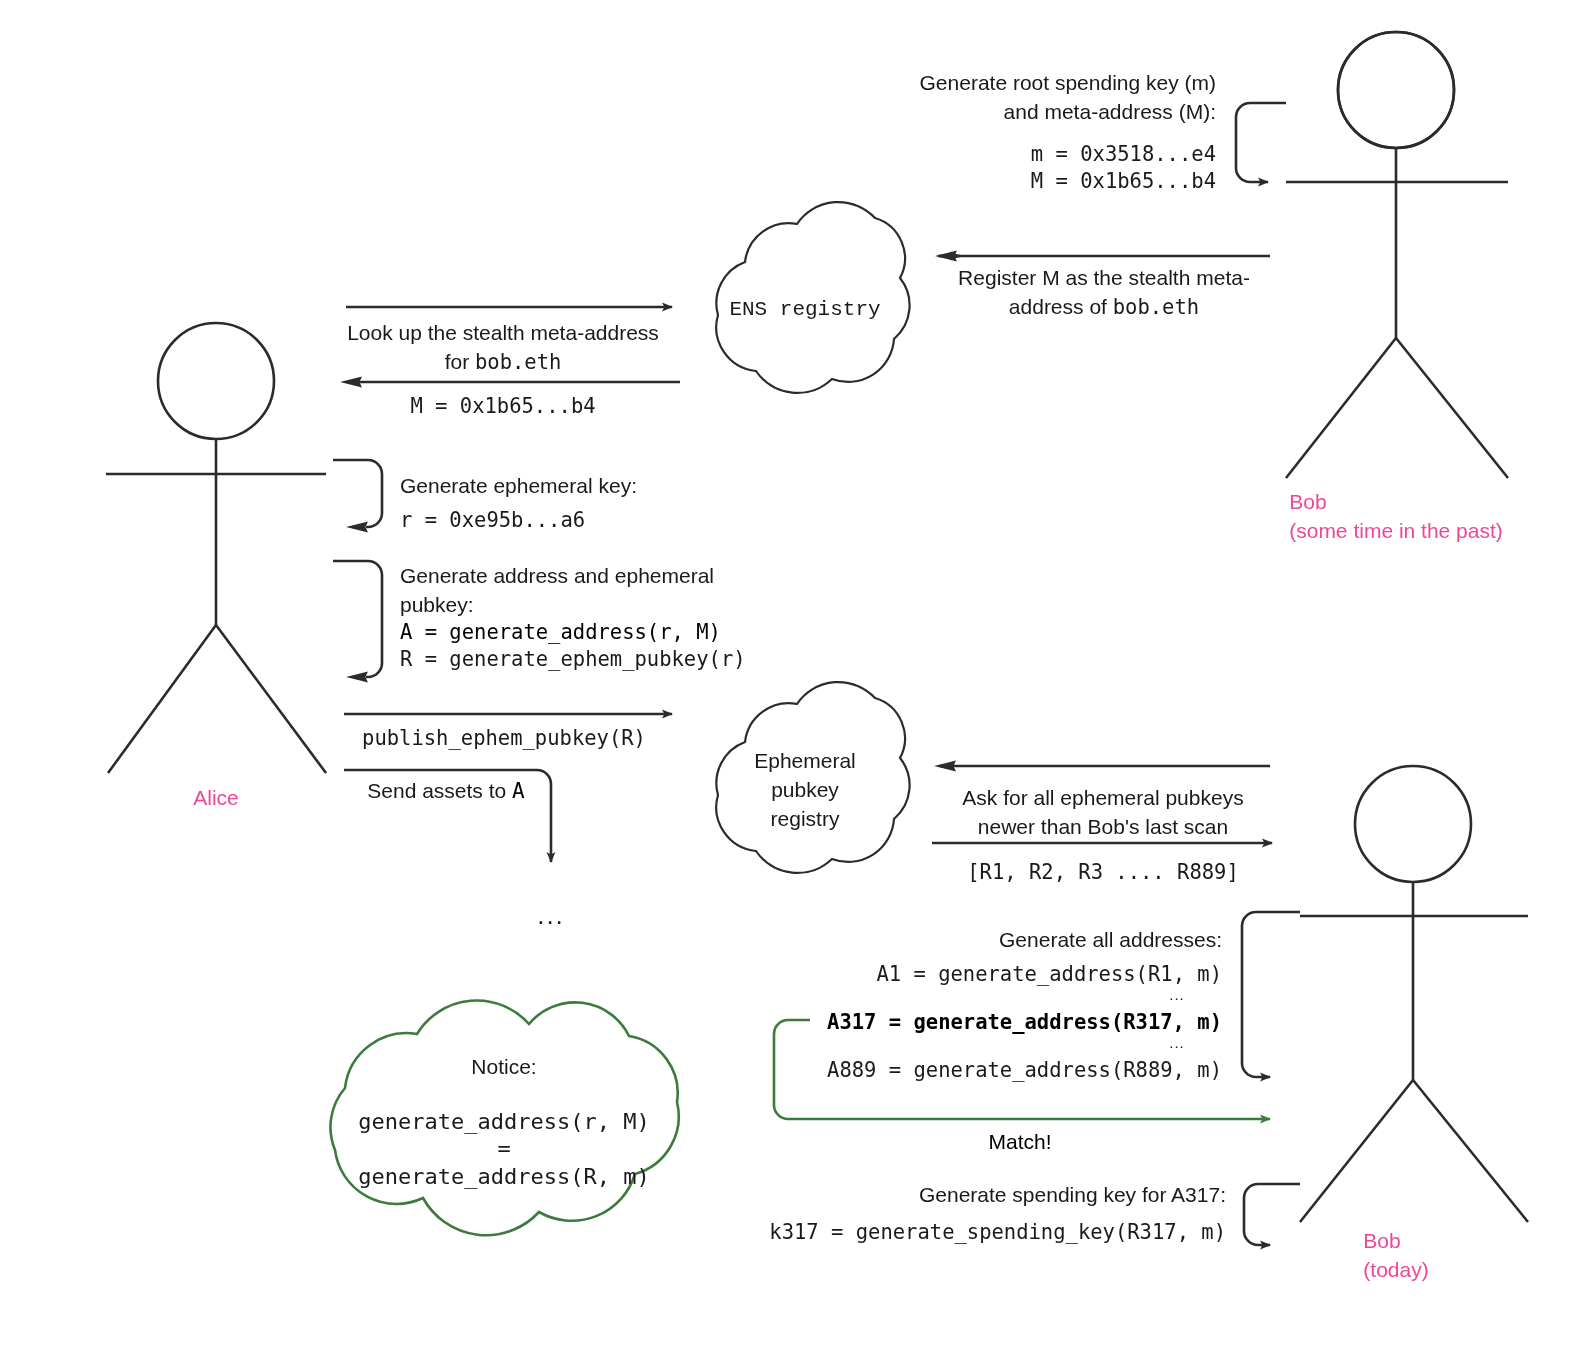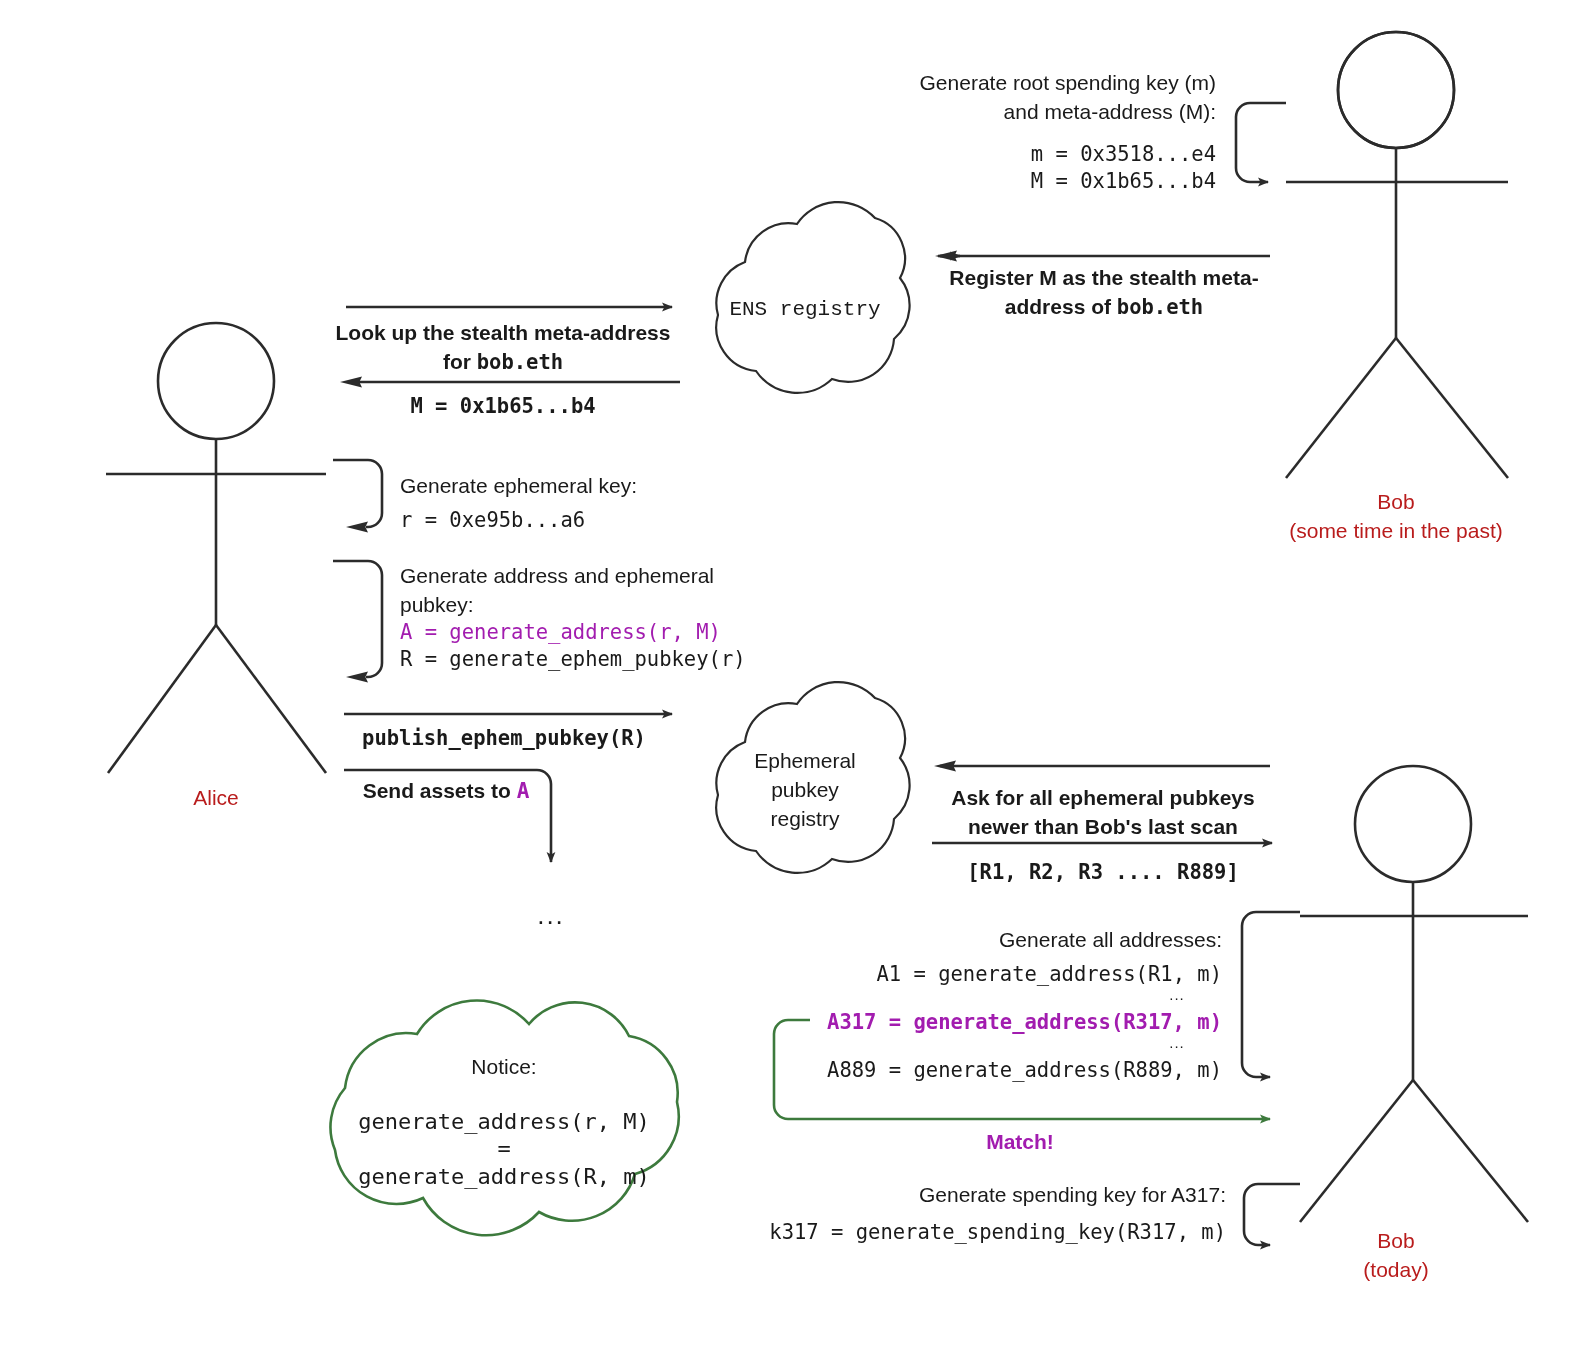--- a/index.html
+++ b/index.html
@@ -29,29 +29,29 @@
     font-size: 21px;
     color: #1a1a1a;
     line-height: 29px;
     white-space: pre;
   }
   .mono {
     font-family: "DejaVu Sans Mono", "Liberation Mono", monospace;
     font-size: 20.5px;
     letter-spacing: 0px;
   }
-  .green { color: #a21caf; }
-  .ctr { text-align: left; transform: translateX(-50%); font-weight: bold; }
+  .green { color: #000000; }
+  .ctr { text-align: left; transform: translateX(-50%); }
   .rgt { text-align: right; transform: translateX(-100%); }
   .lft { text-align: left; }
   .actor-name {
     position: absolute;
     font-size: 21px;
-    color: #b91c1c;
-    text-align: center;
+    color: #ec4899;
+    text-align: left;
     transform: translateX(-50%);
     line-height: 29px;
     white-space: pre;
   }
   .cloud-text {
     position: absolute;
     text-align: center;
     transform: translate(-50%, -50%);
     font-size: 21px;
     line-height: 29px;

